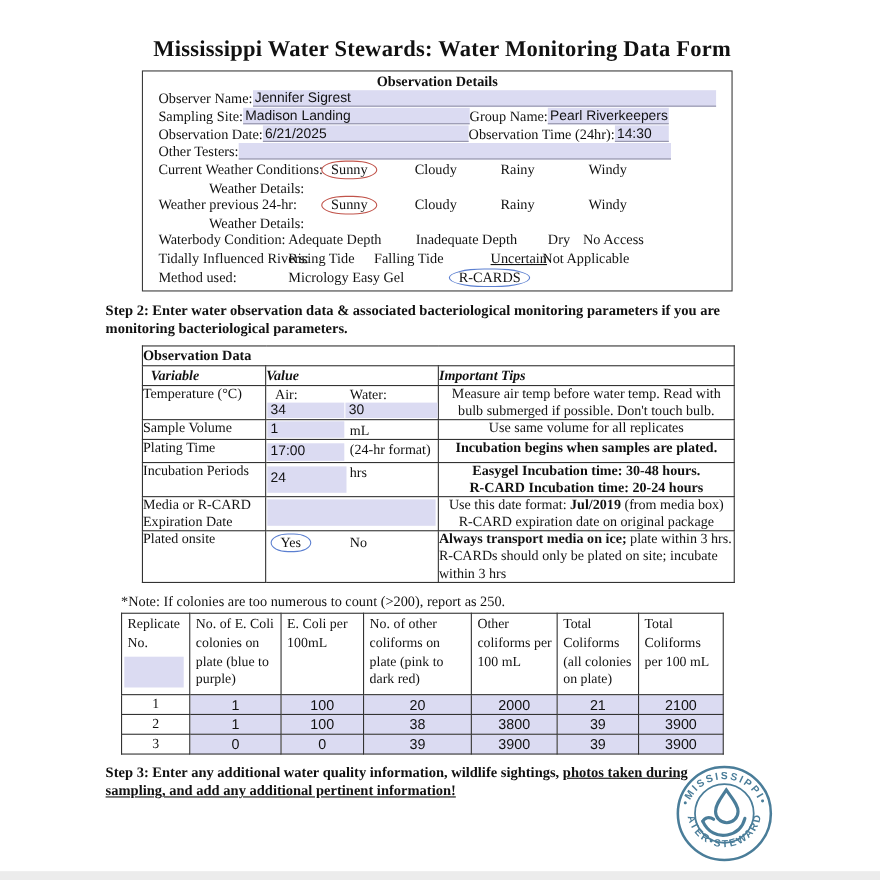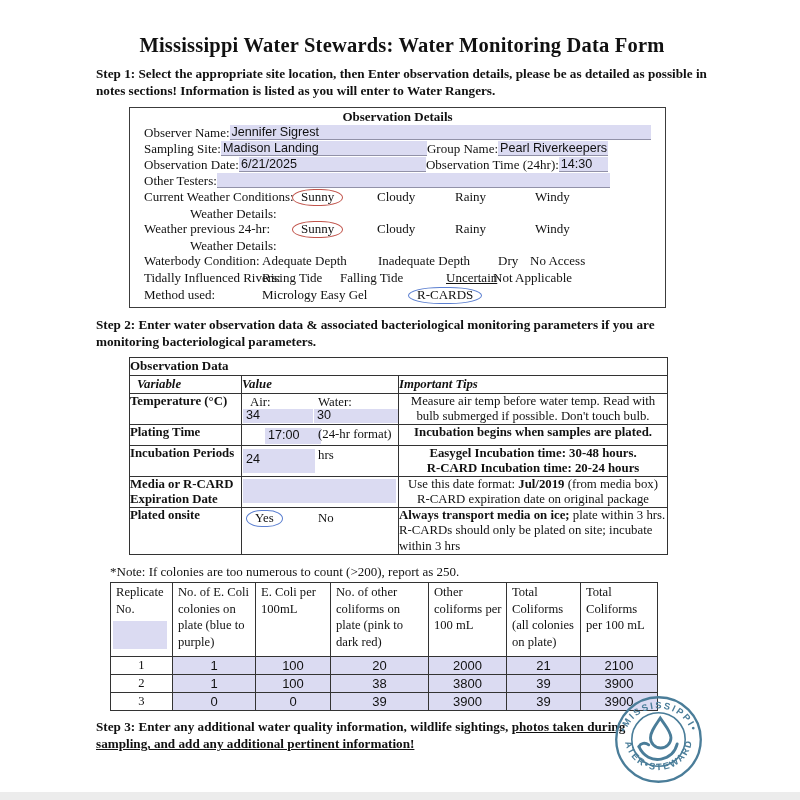--- a/index.html
+++ b/index.html
@@ -30,31 +30,31 @@
   .circle-red{border:1.6px solid #c1544b;border-radius:50% / 58%;padding:0 8px 1px;display:inline-block;line-height:14px;}
   .circle-blue{border:1.6px solid #5b7fd0;border-radius:50% / 58%;padding:0 8px 1px;display:inline-block;line-height:14px;}
 
   
   table.obs{border-collapse:collapse;table-layout:fixed;margin:6px 0 0 33px;width:538px;font-size:12.8px;}
   table.obs td{border:1px solid #333;vertical-align:top;padding:0;overflow:hidden;}
   .obs .cap td{font-weight:bold;height:17px;line-height:16px;font-size:13px;}
   .obs .hdr td{font-weight:bold;font-style:italic;height:17px;line-height:16px;}
   .obs .hdr .hv{padding-left:7px;}
   .obs .hdr .hc{}
-  .varcell{padding:1px 2px 1px 6px;line-height:1.18;font-weight:bold;}
+  .varcell{padding:1px 2px 1px 6px;line-height:1.18;}
   .vcell{position:relative;}
   .tips{text-align:center;line-height:1.16;padding:1px 3px;}
   .tips-left{text-align:left;padding:1px 4px;line-height:1.2;}
   .h30{height:30px;} .h17{height:17px;} .h20{height:20px;} .h28{height:28px;} .h40{height:40px;}
   .vfield{position:absolute;background:#dbdbf2;font-family:"Liberation Sans",sans-serif;font-size:12.6px;
           padding-left:3px;box-sizing:border-box;}
   .f-air{left:1px;top:15px;width:70px;height:14px;line-height:13px;}
   .f-water{left:72px;top:15px;width:84px;height:14px;line-height:13px;}
   .f-small{left:1px;top:1px;width:70px;height:15px;line-height:14px;}
-  .f-plate{left:1px;top:3px;width:56px;height:16px;line-height:15px;margin-left:22px;}
+  .f-plate{left:1px;top:3px;width:70px;height:16px;line-height:15px;}
   .f-tall{left:1px;top:3px;width:72px;height:24px;line-height:21px;}
   .f-media{left:1px;top:2px;right:2px;height:24px;}
   .vlab{position:absolute;top:1px;}
   .vlab-air{left:8px;} .vlab-water{left:76px;}
   .vunit{position:absolute;left:76px;top:2px;}
   .opt-yes{position:absolute;left:4px;top:2px;}
   .opt-no{position:absolute;left:76px;top:3px;}
 
   
   .note{margin:9px 0 0 14px;font-size:13px;}
@@ -69,21 +69,20 @@
 </style>
 </head>
 <body>
 
 <div class="page">
 
   <div class="content">
 
     <h1 class="title">Mississippi Water Stewards: Water Monitoring Data Form</h1>
 
-    <p class="step">Step 1: Select the appropriate site location, then Enter observation details, please be as detailed as possible in notes sections! Information is listed as you will enter to Water Rangers.</p>
 
     <div class="dbox">
       <div class="dhead">Observation Details</div>
 
       <div class="drow">
         <span class="dlabel">Observer Name:</span>
         <span class="dfield flex1 mr14">Jennifer Sigrest</span>
       </div>
 
       <div class="drow">
@@ -176,20 +175,28 @@
         <td class="varcell h30">Temperature (°C)</td>
         <td class="vcell h30">
           <span class="vlab vlab-air">Air:</span>
           <span class="vlab vlab-water">Water:</span>
           <span class="vfield f-air">34</span>
           <span class="vfield f-water">30</span>
         </td>
         <td class="tips h30">Measure air temp before water temp. Read with bulb submerged if possible. Don't touch bulb.</td>
       </tr>
 
+      <tr>
+        <td class="varcell h17">Sample Volume</td>
+        <td class="vcell h17">
+          <span class="vfield f-small">1</span>
+          <span class="vunit">mL</span>
+        </td>
+        <td class="tips h17">Use same volume for all replicates</td>
+      </tr>
 
       <tr>
         <td class="varcell h20">Plating Time</td>
         <td class="vcell h20">
           <span class="vfield f-plate">17:00</span>
           <span class="vunit">(24-hr format)</span>
         </td>
         <td class="tips h20"><b>Incubation begins when samples are plated.</b></td>
       </tr>
 

